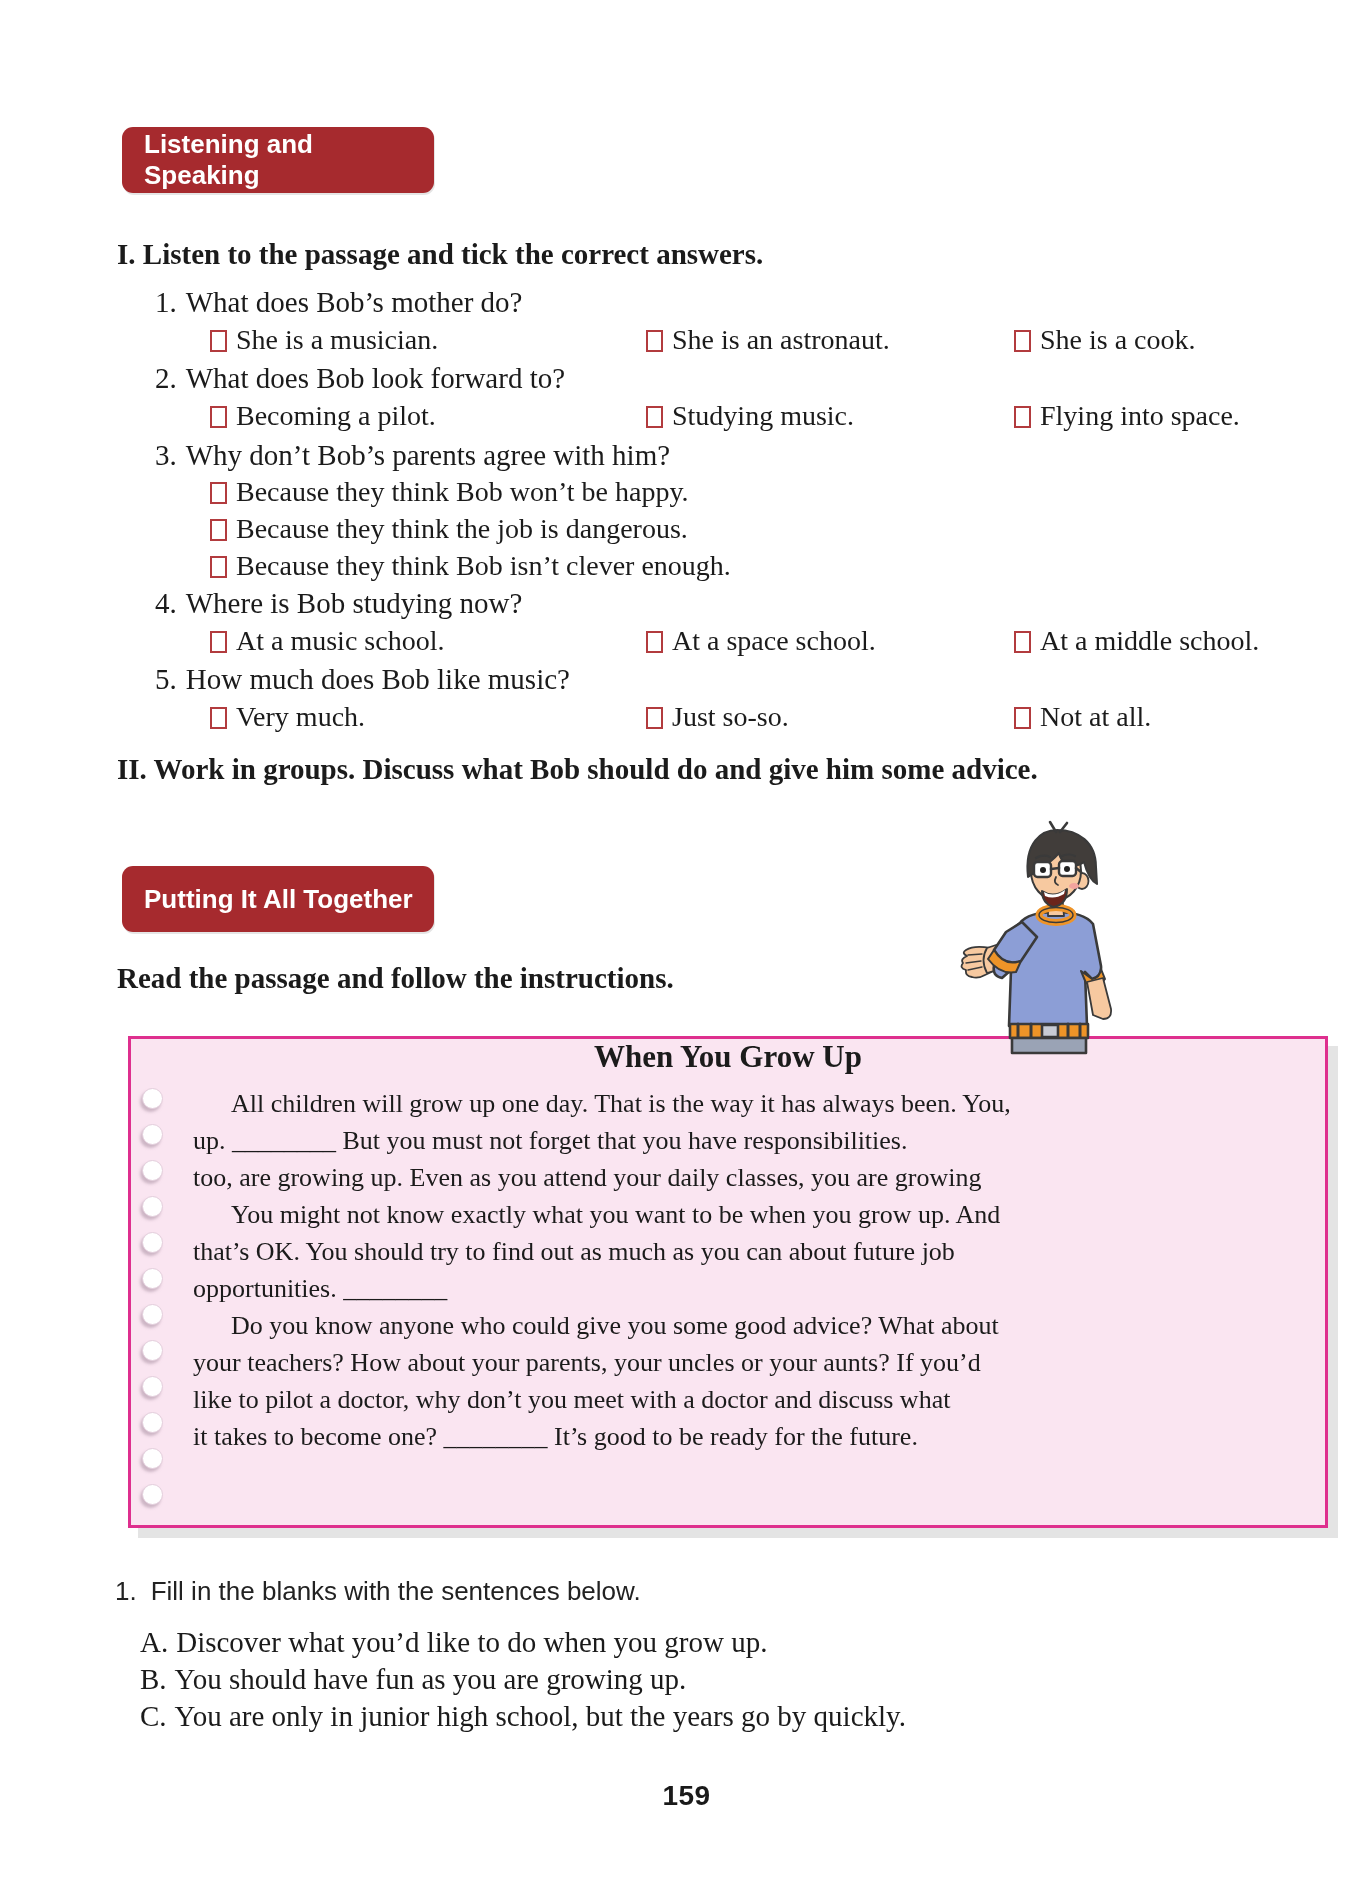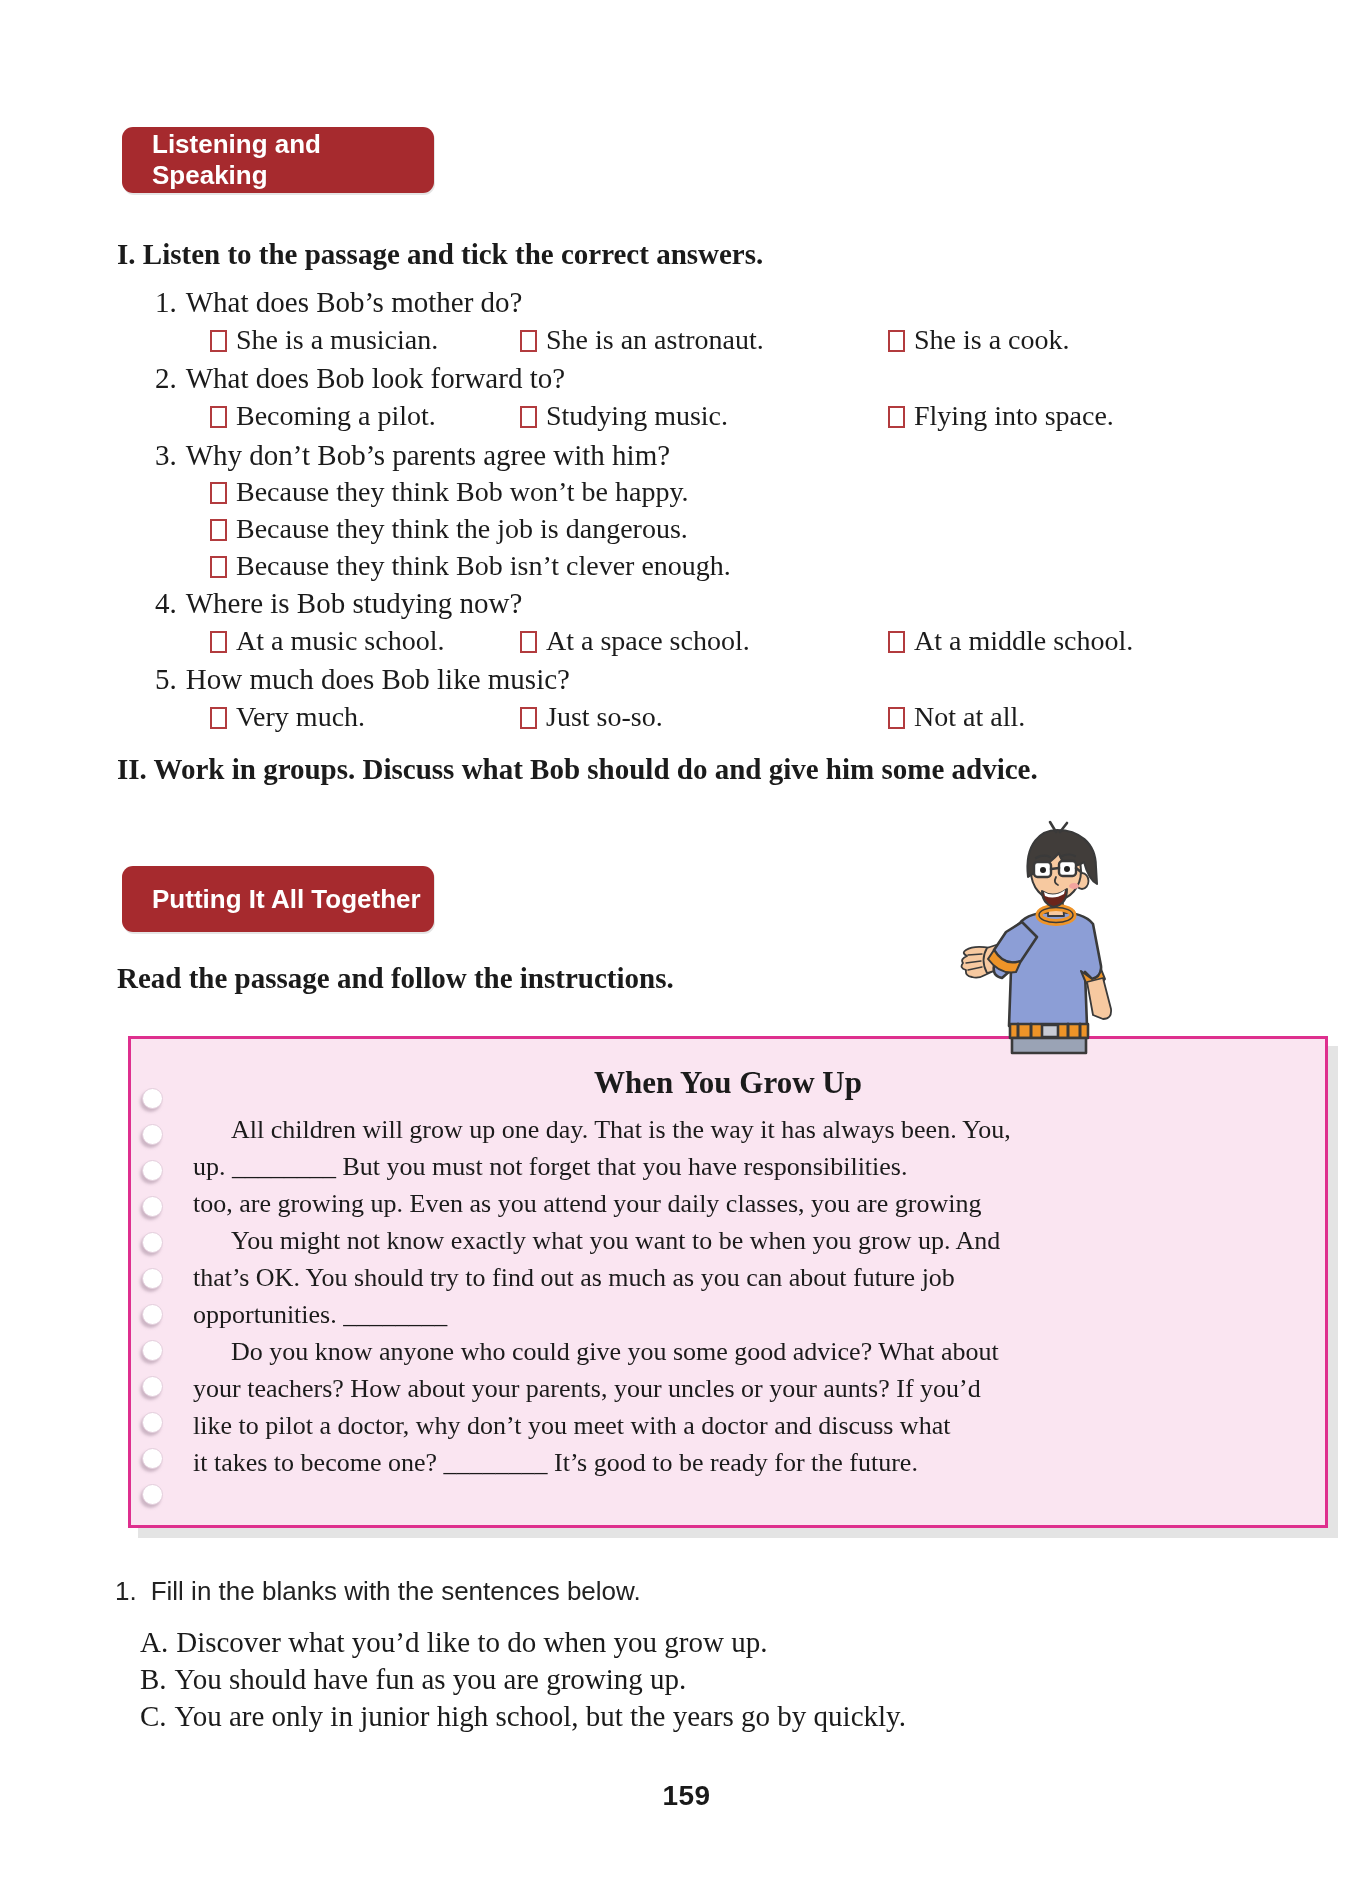--- a/index.html
+++ b/index.html
@@ -9,47 +9,47 @@
     font-family:"Liberation Serif", serif; color:#1b1b1b;
     overflow:hidden;
   }
 
   
   .badge {
     position:absolute; left:122px; width:312px; height:66px;
     background:#A62A2E; border-radius:11px;
     color:#ffffff; font-family:"Liberation Sans", sans-serif;
     font-weight:bold; font-size:26px;
-    display:flex; align-items:center; padding-left:30px;
+    display:flex; align-items:center; padding-left:22px;
     box-shadow:1px 2px 0 rgba(0,0,0,0.10);
   }
 
   .h-serif { position:absolute; font-weight:bold; font-size:29px; white-space:nowrap; }
 
   .question { position:absolute; left:155px; font-size:29px; white-space:nowrap; }
   .question .qnum { margin-right:9px; }
 
   .opt-row { position:absolute; left:210px; display:flex; white-space:nowrap; }
-  .opt-c1 { width:310px; }
+  .opt-c1 { width:436px; }
   .opt-c2 { width:368px; }
   .opt { font-size:28px; display:inline-block; cursor:default; }
   .opt-stack { position:absolute; left:210px; white-space:nowrap; }
 
   .cb {
     display:inline-block; width:17px; height:22px;
     border:2.5px solid #B23B3E; background:#ffffff;
     margin-right:9px; transform:translateY(3px);
   }
 
   
   .passage-box {
     position:absolute; left:128px; top:1036px; width:1200px; height:492px;
     background:#FAE5F1; border:3.5px solid #DE2F8E;
     box-shadow:10px 10px 0 #E4E4E4;
-    padding-top:26px; z-index:1;
+    z-index:1;
   }
   .passage-title { text-align:center; font-weight:bold; font-size:31px; margin-bottom:10px; }
   .passage-text { padding:0 26px 0 62px; font-size:26px; line-height:37px; }
   .pline { white-space:nowrap; }
   .pline.indent { padding-left:38px; }
   .hole {
     position:absolute; left:11px; width:21px; height:21px; border-radius:50%;
     background:#ffffff; border:1px solid #E3CEDC;
     box-shadow:-2px 3px 3px rgba(168,142,160,0.55);
   }

